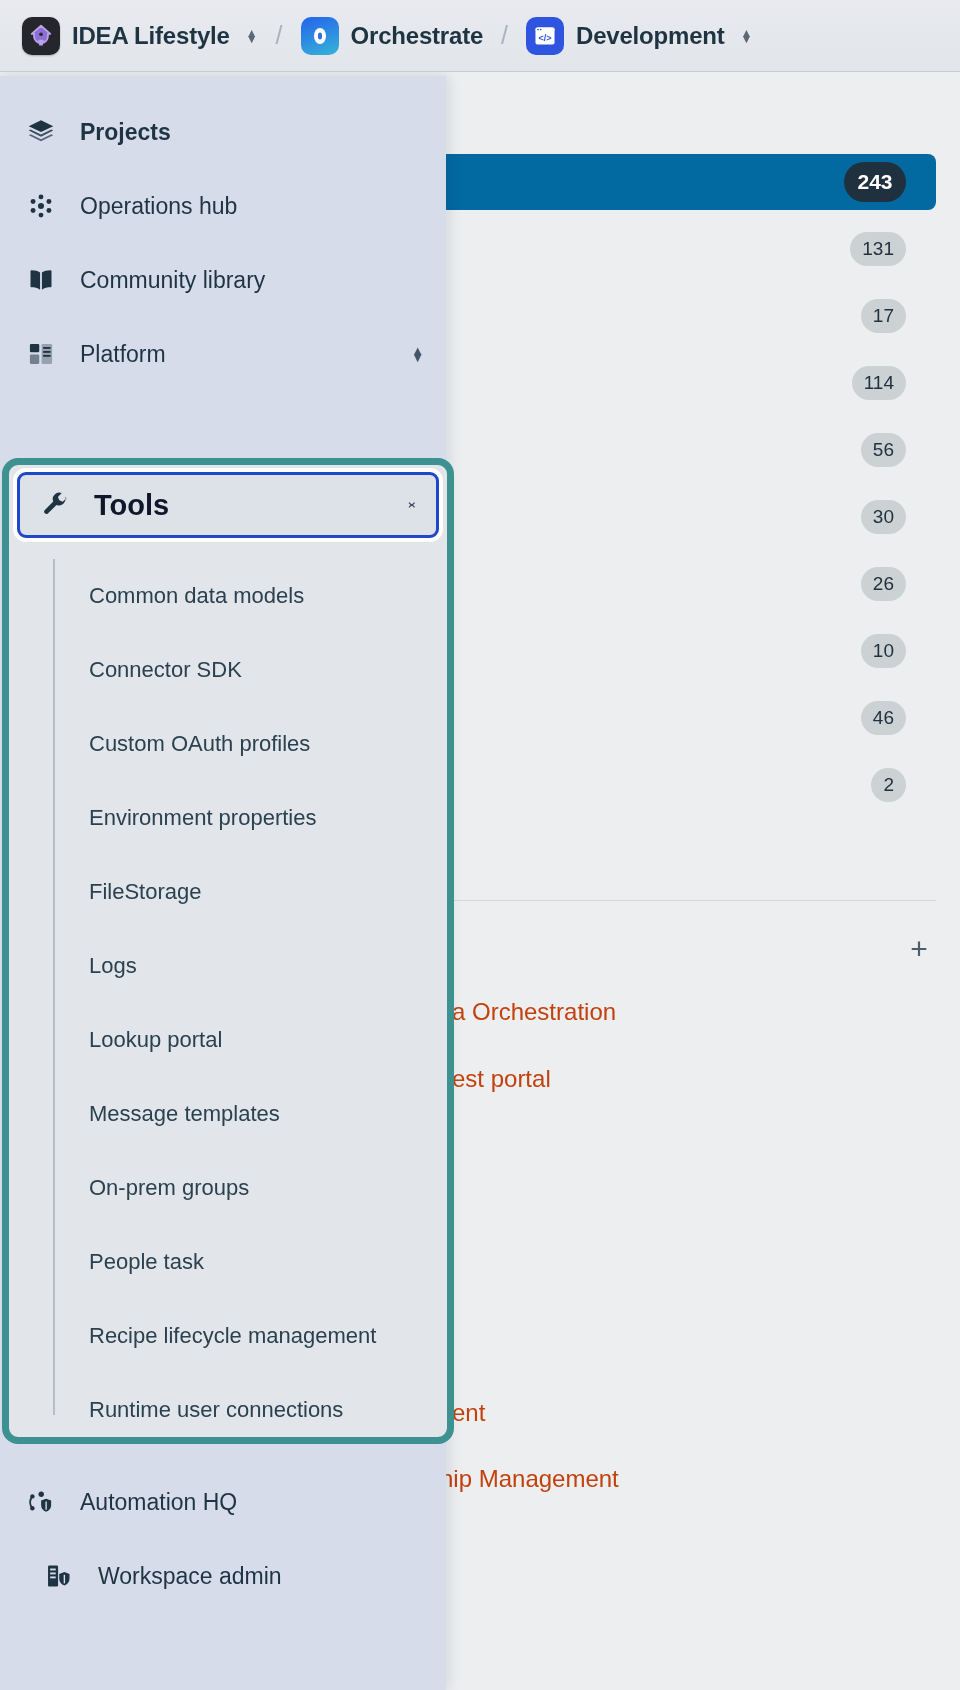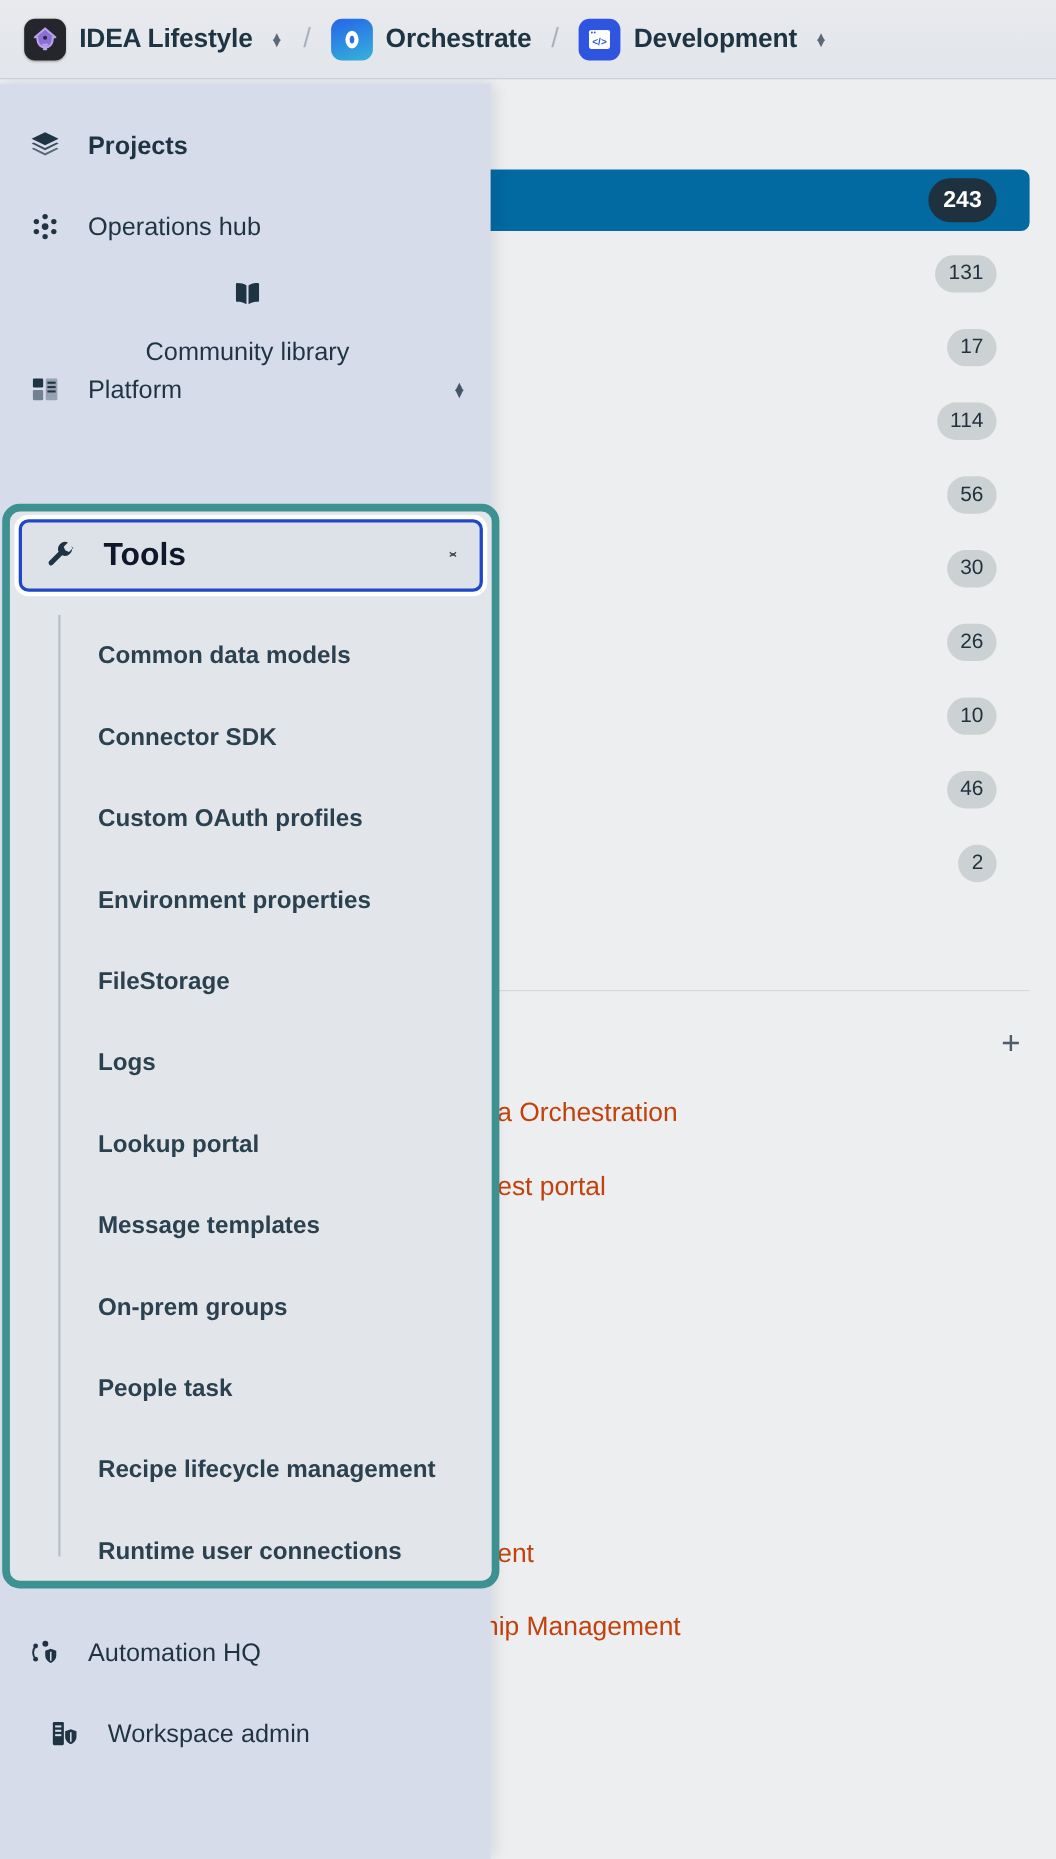--- a/index.html
+++ b/index.html
@@ -95,21 +95,21 @@
   .nav-label { font-size: 23px; color: #1f3443; }
   .nav-label.bold { font-weight: 700; }
   .chev {
     margin-left: auto; display: inline-flex; flex-direction: column;
     align-items: center; line-height: 7px; color: #44566a;
   }
   .chev span { font-size: 13px; }
 
   #nav-projects   { position: absolute; top: 28px;  left: 0; right: 0; }
   #nav-operations { position: absolute; top: 102px; left: 0; right: 0; }
-  #nav-community  { position: absolute; top: 176px; left: 0; right: 0; flex-direction: column; }
+  #nav-community  { position: absolute; top: 176px; left: 0; right: 0; }
   #nav-platform   { position: absolute; top: 250px; left: 0; right: 0; }
 
   
   .tools-group {
     position: absolute; top: 382px; left: 2px;
     width: 452px; height: 986px;
     border: 7px solid #3d9190;
     border-radius: 16px;
     background: #e2e6ea;
   }
@@ -128,21 +128,20 @@
   .collapse-ico {
     margin-left: auto; display: inline-flex; flex-direction: column;
     align-items: center; line-height: 9px; color: #3a4d5e;
   }
   .collapse-ico span { font-size: 15px; }
 
   .subnav {
     position: absolute; top: 94px; left: 44px; right: 8px; bottom: 22px;
     border-left: 2px solid #b6bec6;
     padding-left: 34px;
-    font-weight: bold;
   }
   .subitem {
     height: 74px; display: flex; align-items: center;
     font-size: 22px; color: #2b4150; cursor: pointer;
   }
 
   #nav-automation { position: absolute; top: 1398px; left: 0; right: 0; }
   #nav-workspace  { position: absolute; top: 1472px; left: 0; right: 0; padding-left: 44px; }
 
   svg { display: block; }

